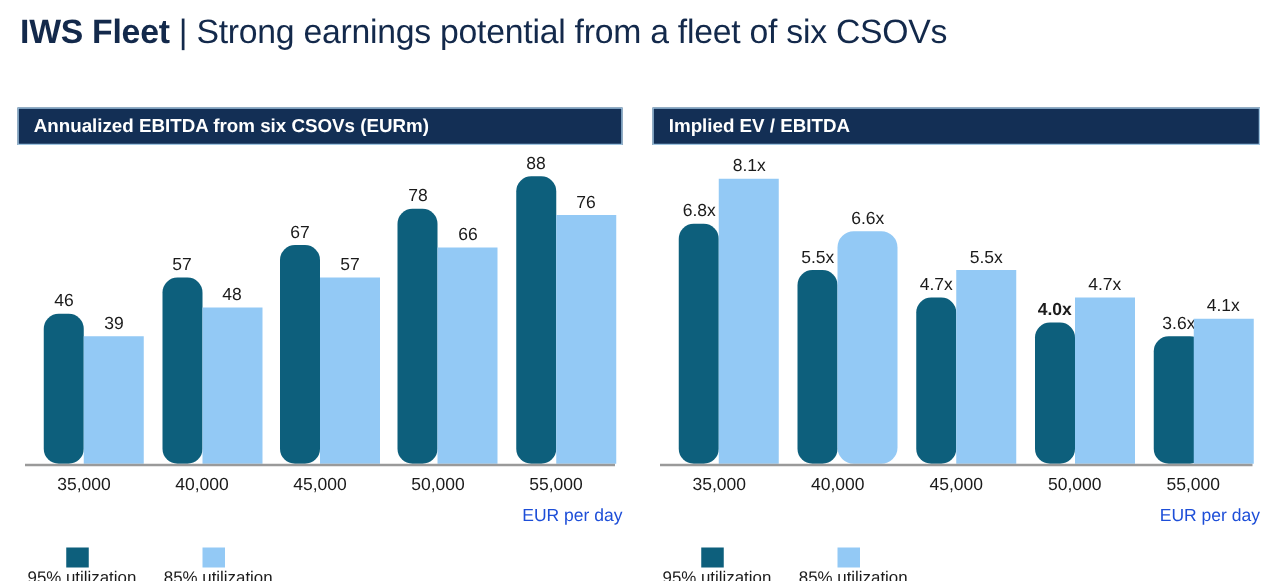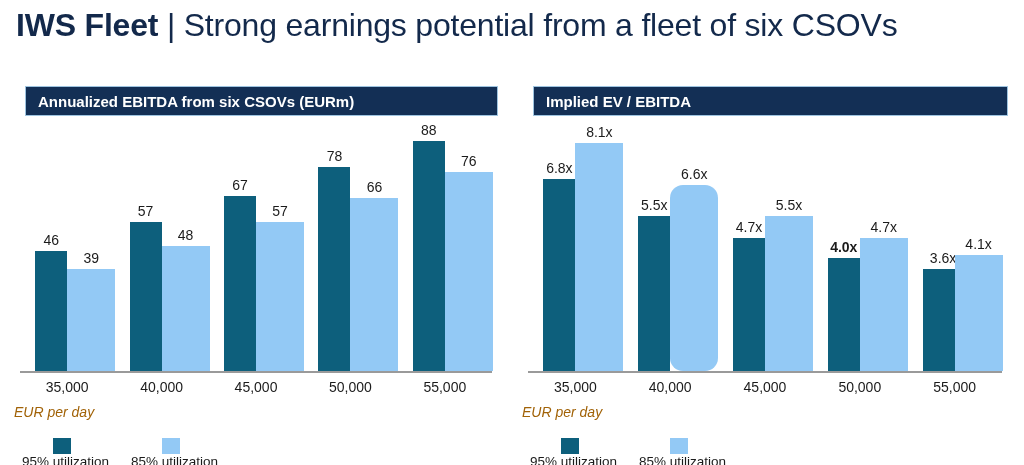--- a/index.html
+++ b/index.html
@@ -7,36 +7,36 @@
     width:1024px;height:465px;
     background:#ffffff;
     font-family:"Liberation Sans","DejaVu Sans",sans-serif;
     color:#13294b;
     overflow:hidden;
     position:relative;
   }
   
   .page-title{
     position:absolute;left:16px;top:8px;
-    font-size:32px;line-height:34px;
+    font-size:27px;line-height:34px;
     color:#13294b;
     letter-spacing:-0.2px;
     white-space:nowrap;
   }
   .page-title .strong{font-weight:bold;}
   .page-title .sep{font-weight:normal;color:#13294b;}
   .page-title .rest{font-weight:normal;}
 
   
   .panel{position:absolute;top:86px;height:372px;}
   .panel.left{left:14px;width:484px;}
   .panel.right{left:522px;width:486px;}
 
   .panel-header{
-    position:absolute;left:11px;top:0;right:0;height:30px;
+    position:absolute;left:0;top:0;right:0;height:30px;
     background:#132f55;
     border:1px solid #9ec4e0;
     box-sizing:border-box;
   }
   .panel-header .ph-text{
     position:absolute;left:12px;top:50%;transform:translateY(-50%);
     color:#ffffff;font-size:15px;font-weight:bold;
     white-space:nowrap;
   }
 
@@ -61,21 +61,21 @@
   .bar-wrap{
     position:relative;
     width:32px;
     height:100%;
     display:flex;align-items:flex-end;
   }
   .bar{
     width:100%;
     position:relative;
   }
-  .bar.dark{background:#0d5f7c;}
+  .bar.dark{background:#0d5f7c;border-radius:12px;}
   .bar.light{background:#93c9f5;padding-left:48px;}
   .bar-label{
     position:absolute;
     left:50%;transform:translateX(-50%);
     bottom:100%;
     margin-bottom:3px;
     font-size:14px;
     color:#1b1b1b;
     white-space:nowrap;
     font-family:"Liberation Sans","DejaVu Sans",sans-serif;
@@ -85,21 +85,21 @@
   .cats{
     position:absolute;left:6px;right:6px;top:293px;
     display:flex;
   }
   .cat{
     flex:1 1 0;text-align:center;
     font-size:14px;color:#1b1b1b;
   }
   .axis-title{
     position:absolute;left:0;right:0;top:318px;
-    text-align:left;font-size:14px;color:#a16207;font-style:italic;
+    text-align:right;font-size:14px;color:#1d4ed8;
   }
 
   
   .legend{
     position:absolute;left:8px;top:352px;
     display:flex;align-items:center;
   }
   .legend-item{display:flex;align-items:center;margin-right:22px;flex-direction:column;}
   .swatch{width:18px;height:16px;margin-right:7px;display:inline-block;}
   .legend-label{font-size:13.5px;color:#1b1b1b;white-space:nowrap;}

